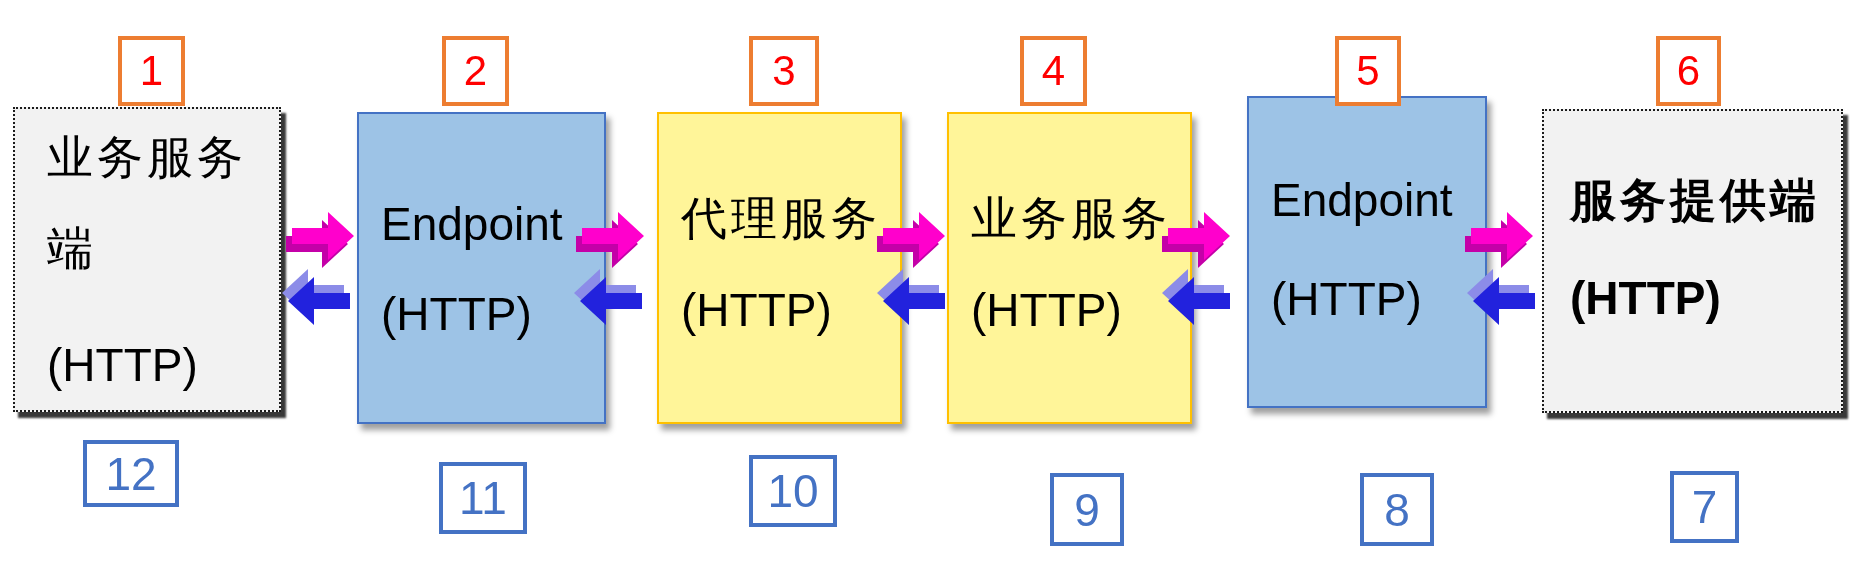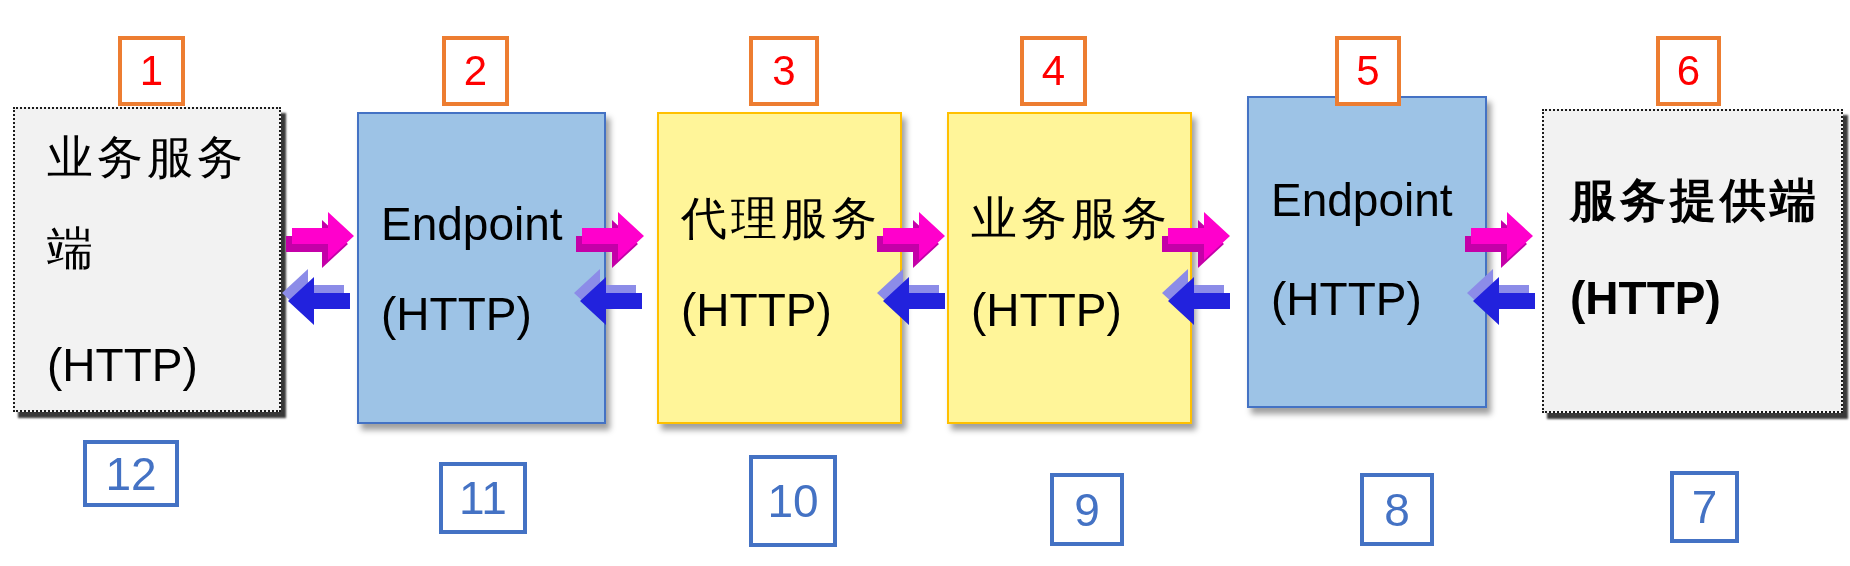--- a/index.html
+++ b/index.html
@@ -84,21 +84,21 @@
     font-size:46px;
   }
   #badge-t1{left:118px; top:36px; width:67px; height:70px;}
   #badge-t2{left:442px; top:36px; width:67px; height:70px;}
   #badge-t3{left:749px; top:36px; width:70px; height:70px;}
   #badge-t4{left:1020px;top:36px; width:67px; height:70px;}
   #badge-t5{left:1335px;top:36px; width:66px; height:70px;}
   #badge-t6{left:1656px;top:36px; width:65px; height:70px;}
   #badge-b12{left:83px;  top:440px; width:96px; height:67px;}
   #badge-b11{left:439px; top:453px; width:88px; height:72px;margin-top:9px;}
-  #badge-b10{left:749px; top:455px; width:88px; height:92px;}
+  #badge-b10{left:749px; top:455px; width:88px; height:72px;}
   #badge-b9 {left:1050px;top:473px; width:74px; height:73px;}
   #badge-b8 {left:1360px;top:473px; width:74px; height:73px;}
   #badge-b7 {left:1670px;top:471px; width:69px; height:72px;}
 
   
   .arrow{position:absolute;width:76px;height:64px;z-index:5;}
   .main-f{fill:var(--arrow-forward,#FF00CC);}
   .sh-f  {fill:var(--arrow-forward-shadow,#C400A8);}
   .main-b{fill:var(--arrow-back,#2222DD);}
   .sh-b  {fill:var(--arrow-back-shadow,#8C8CE8);}

